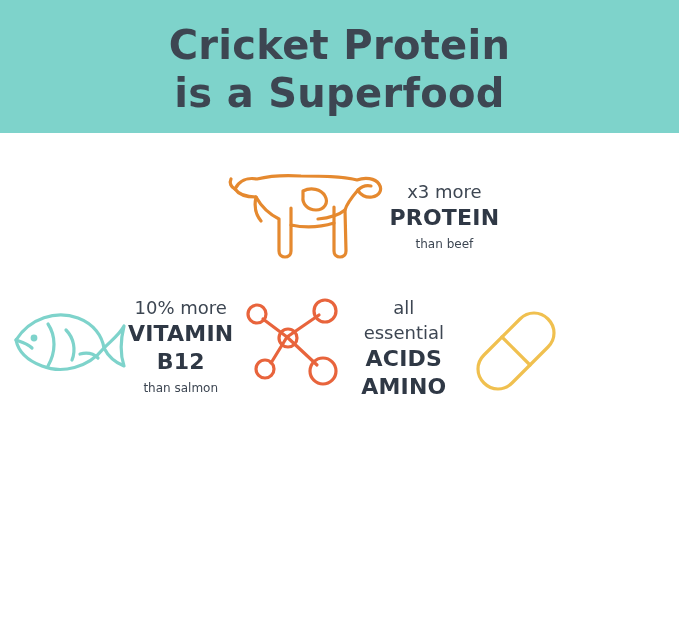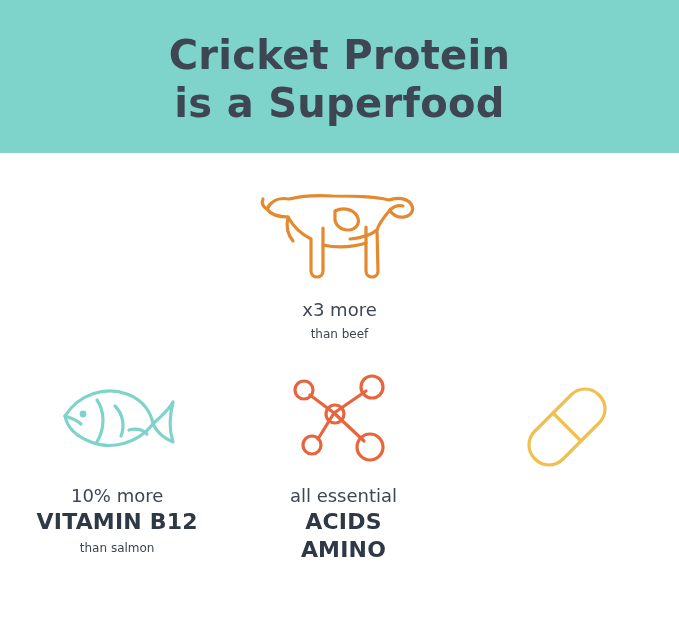--- a/index.html
+++ b/index.html
@@ -15,21 +15,21 @@
   }
   .infographic {
     position: relative;
     width: 679px;
     height: 630px;
     background: #ffffff;
   }
   
   .header {
     width: 679px;
-    height: 153px;
+    height: 133px;
     background: #7ed3cb;
     display: flex;
     flex-direction: column;
     align-items: center;
     justify-content: center;
     box-sizing: border-box;
     padding-top: 4px;
   }
   .header-line {
     color: #3d4652;
@@ -50,21 +50,21 @@
     justify-content: center;
   }
   .row-1 {
     padding-top: 26px;
   }
   .row-2 {
     padding-top: 18px;
   }
   .cell {
     display: flex;
-    flex-direction: column;
+    flex-direction: row;
     align-items: center;
     box-sizing: border-box;
   }
   .row-1 .cell { width: 230px; }
   .row-2 .cell { width: 226px; margin-left: 8px; }
 
   .icon-box {
     height: 108px;
     display: flex;
     align-items: center;
@@ -136,20 +136,21 @@
             <path d="M109 60 L109 44"></path>
 
             <path d="M31 34 C29 43 31 52 36 58"></path>
             <path d="M120 47 C114 52 104 55 93 56"></path>
 
             <path d="M78 28 C86 24 96 26 100 33 C104 40 99 47 91 47 C83 47 77 41 78 34 Z"></path>
           </svg>
         </div>
         <div class="labels">
           <div class="lbl-top">x3 more</div>
+          <div class="lbl-main">PROTEIN</div>
           <div class="lbl-bottom">than beef</div>
         </div>
       </div>
 
     </div>
 
     <div class="row row-2">
 
       <div class="cell">
         <div class="icon-box">

